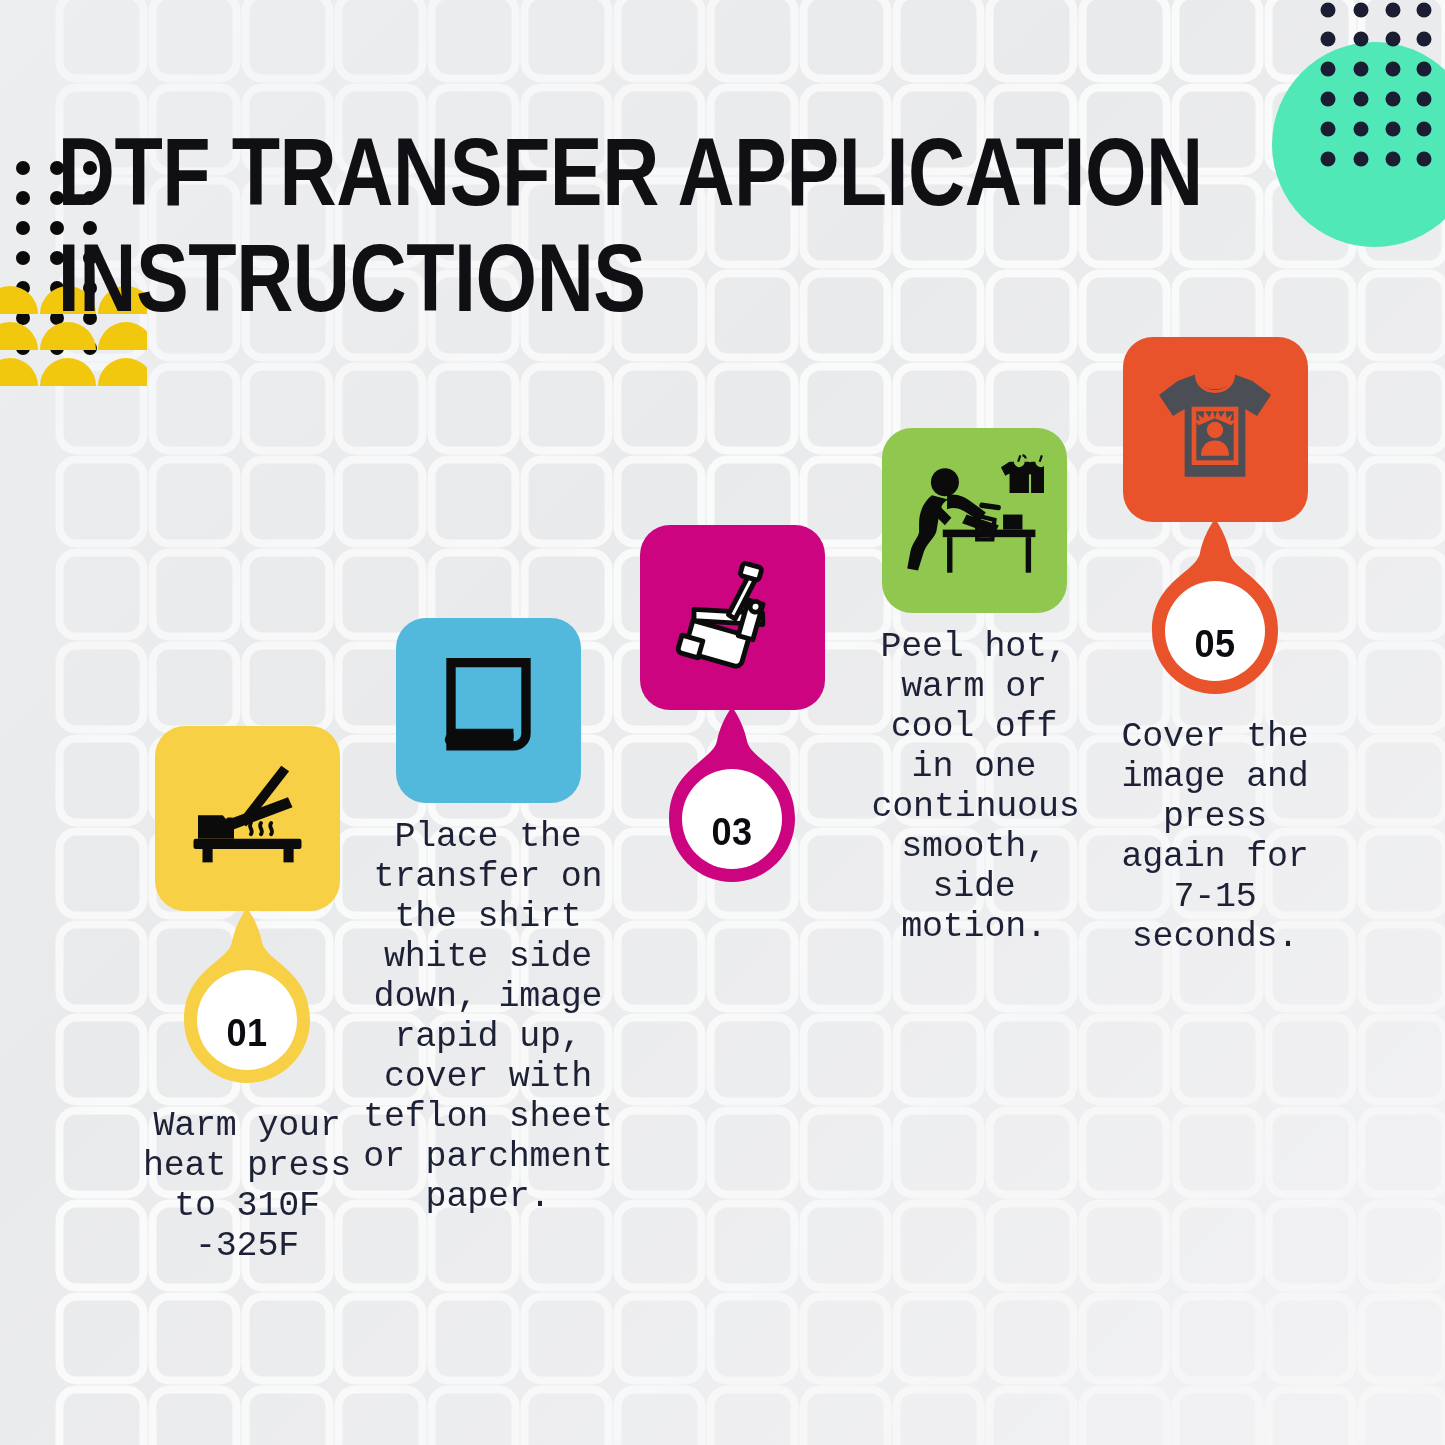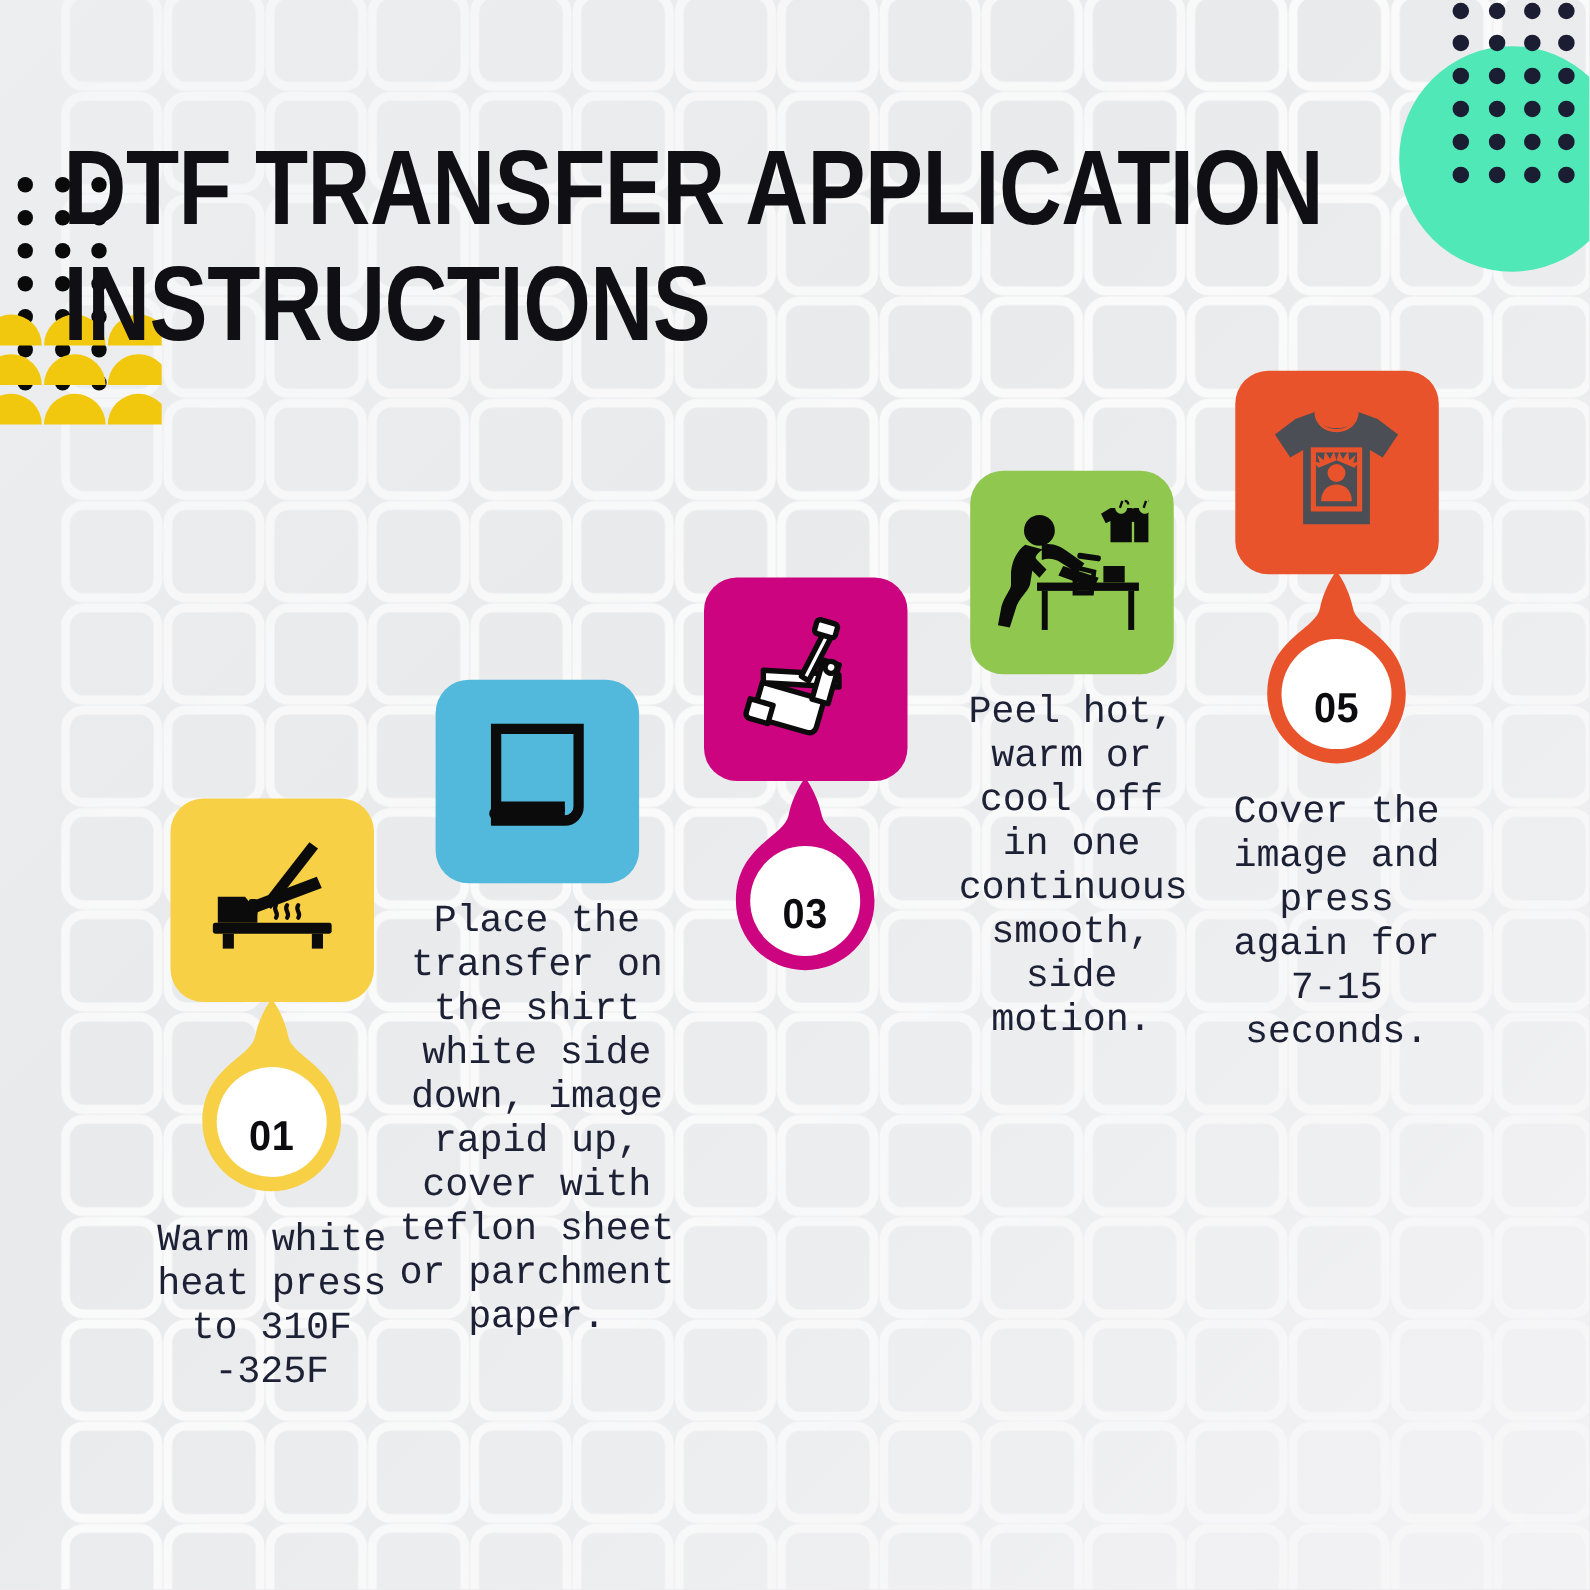--- a/index.html
+++ b/index.html
@@ -263,21 +263,21 @@
                    C 85 0 74 14 70 34
                    C 66 54 22 62 22 112
                    a 63 63 0 1 0 126 0
                    C 148 62 104 54 100 34
                    C 96 14 85 0 85 0 Z" fill="#f7d046"></path>
           <circle cx="85" cy="112" r="50" fill="#ffffff"></circle>
         </svg>
         <div class="num">01</div>
       </div>
 
-      <div class="step-text">Warm white heat press to 310F -325F</div>
+      <div class="step-text">Warm your heat press to 310F -325F</div>
     </div>
 
     <div class="step" id="step-2">
       <div class="icon-card" style="background:#52b9dc;">
         <svg width="125" height="125" viewBox="0 0 120 120" xmlns="http://www.w3.org/2000/svg">
           <g fill="none" stroke="#0b0b0b" stroke-width="9" stroke-linejoin="miter">
             <path d="M24 14 H96 V82 a12 12 0 0 1 -12 12 H24 Z"></path>
             <path d="M24 82 H84" stroke-linecap="butt"></path>
           </g>
           <path d="M24 82 h60 v12 H24 a6 6 0 0 1 0 -12 z" fill="#0b0b0b"></path>

